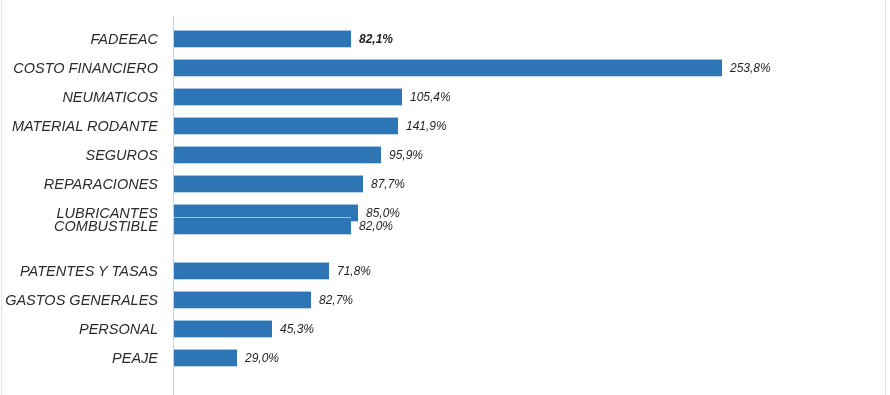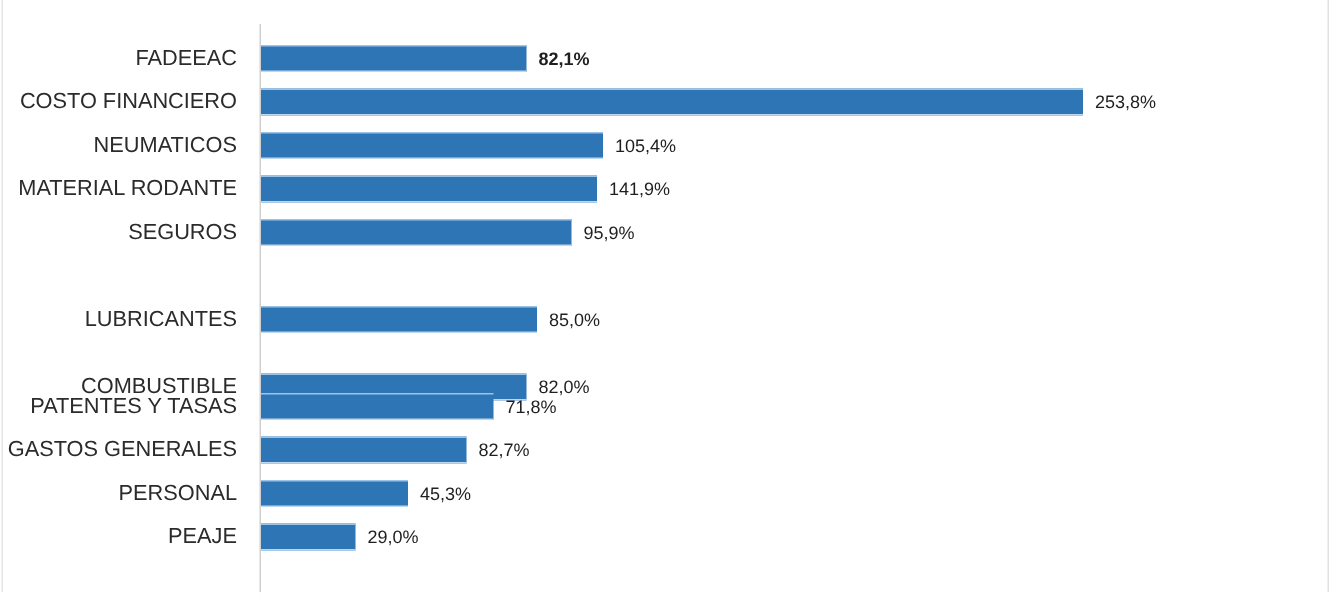--- a/index.html
+++ b/index.html
@@ -63,20 +63,21 @@
     left: 0;
     top: 0;
     width: 890px;
     height: 395px;
   }
   .row {
     position: absolute;
     left: 0;
     width: 890px;
     height: 29px;
+    font-style: italic;
   }
   .cat-label {
     position: absolute;
     left: -6px;
     top: 0;
     width: 172px;
     height: 29px;
     line-height: 29px;
     text-align: right;
     padding-right: 8px;
@@ -140,26 +141,31 @@
       <div class="row" style="top: 112px;">
         <div class="cat-label">MATERIAL RODANTE</div>
         <div class="bar" style="width: 224px; background: rgb(46, 117, 182);"></div>
         <div class="value-label" style="left: 406px;">141,9%</div>
       </div>
       <div class="row" style="top: 141px;">
         <div class="cat-label">SEGUROS</div>
         <div class="bar" style="width: 207px; background: rgb(46, 117, 182);"></div>
         <div class="value-label" style="left: 389px; text-align: center;">95,9%</div>
       </div>
+      <div class="row" style="top: 170px;">
+        <div class="cat-label">REPARACIONES</div>
+        <div class="bar" style="width: 189px; background: rgb(46, 117, 182);"></div>
+        <div class="value-label" style="left: 371px;">87,7%</div>
+      </div>
       <div class="row" style="top: 199px;">
         <div class="cat-label">LUBRICANTES</div>
         <div class="bar" style="width: 184px; background: rgb(46, 117, 182);"></div>
         <div class="value-label" style="left: 366px;">85,0%</div>
       </div>
-      <div class="row" style="top: 244px;">
+      <div class="row" style="top: 212px;">
         <div class="cat-label">COMBUSTIBLE</div>
         <div class="bar" style="width: 177px; background: rgb(46, 117, 182);"></div>
         <div class="value-label" style="left: 359px;">82,0%</div>
       </div>
       <div class="row" style="top: 257px;">
         <div class="cat-label">PATENTES Y TASAS</div>
         <div class="bar" style="width: 155px; background: rgb(46, 117, 182);"></div>
         <div class="value-label" style="left: 337px;">71,8%</div>
       </div>
       <div class="row" style="top: 286px;">

